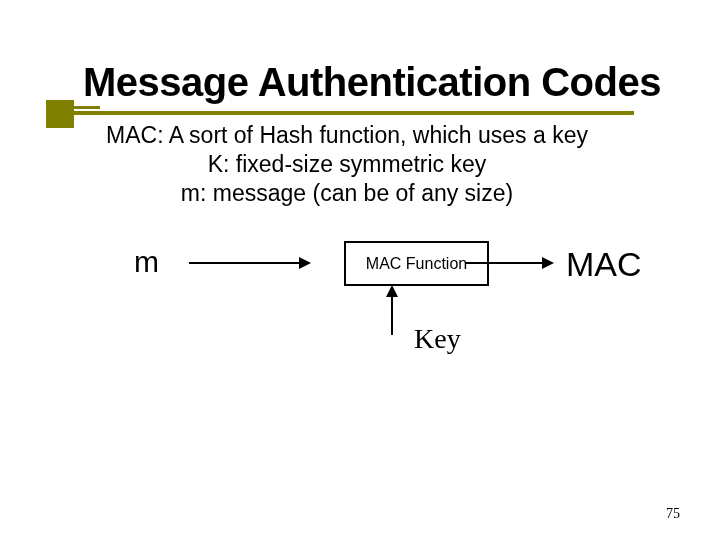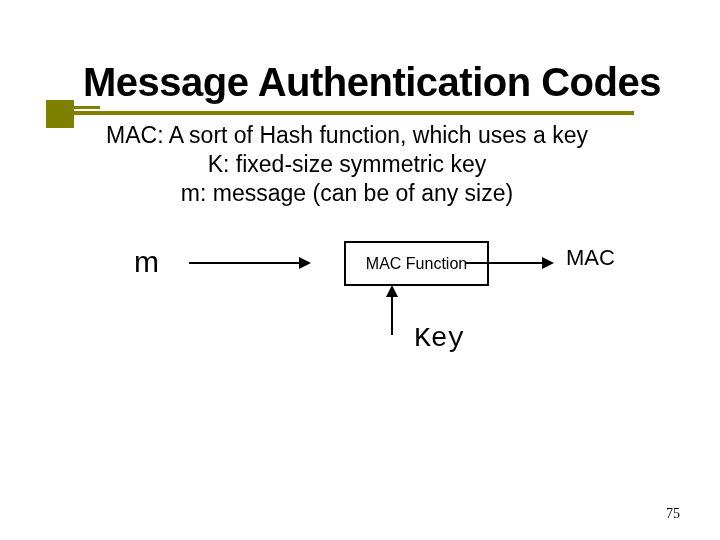--- a/index.html
+++ b/index.html
@@ -118,21 +118,21 @@
     right: -2px;
     top: -5px;
     border-left: 12px solid #000;
     border-top: 6px solid transparent;
     border-bottom: 6px solid transparent;
   }
   .mac-label {
     position: absolute;
     left: 542px;
     top: 0px;
-    font-size: 22px;
+    font-size: 34px;
     font-family: Verdana, Arial, sans-serif;
   }
   .arrow-v {
     position: absolute;
     left: 367px;
     top: 42px;
     width: 2px;
     height: 48px;
     background: #000;
   }
@@ -143,21 +143,21 @@
     top: -2px;
     border-bottom: 12px solid #000;
     border-left: 6px solid transparent;
     border-right: 6px solid transparent;
   }
   .key-label {
     position: absolute;
     left: 390px;
     top: 78px;
     font-size: 28px;
-    font-family: Liberation Mono, monospace;
+    font-family: Liberation Serif, serif;
   }
   .pagenum {
     position: absolute;
     right: 40px;
     bottom: 18px;
     font-family: Liberation Serif, serif;
     font-size: 14px;
   }
 </style>
 </head>

